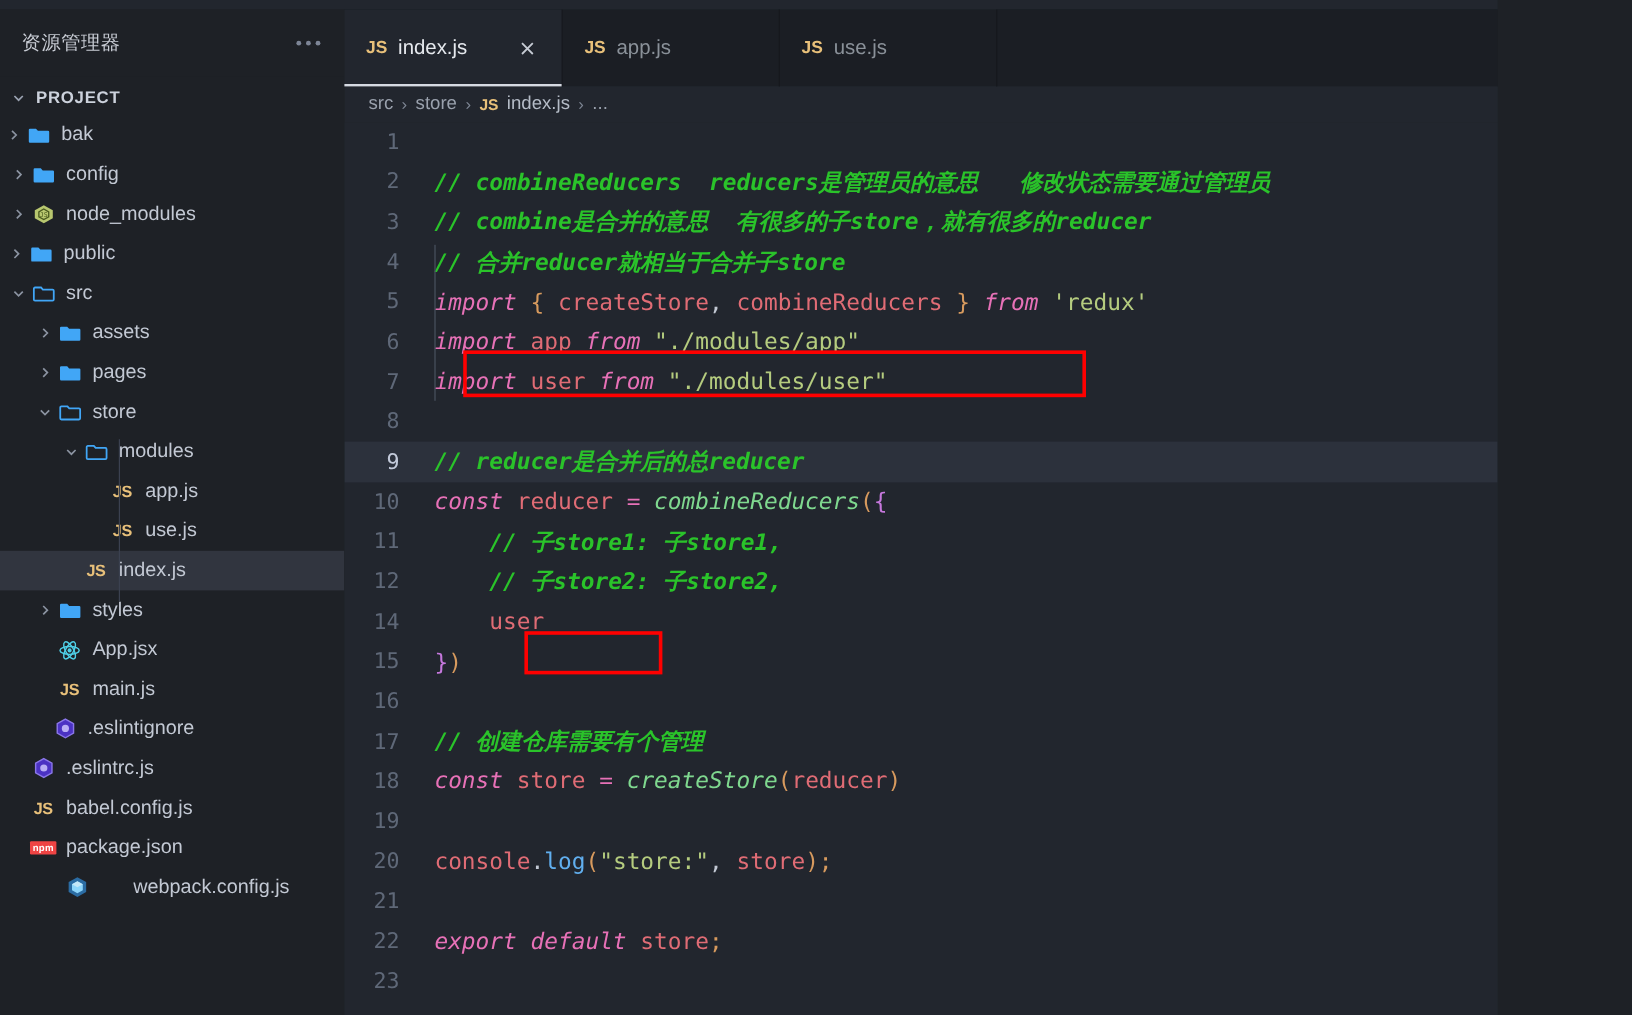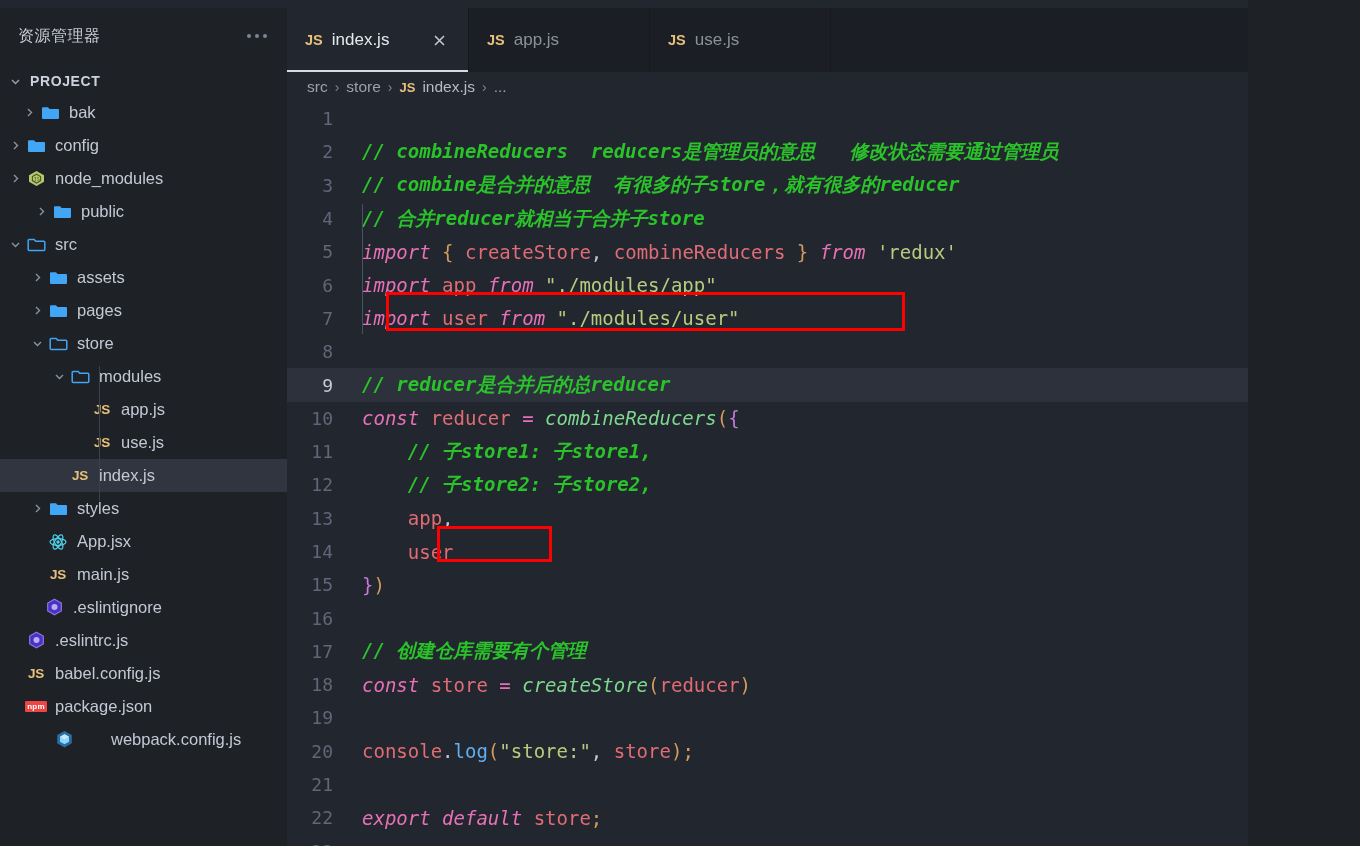--- a/index.html
+++ b/index.html
@@ -150,21 +150,21 @@
 
         <div class="tree-row root" style="padding-left:6px;">
           <span class="twisty">
             <svg width="11" height="11" viewBox="0 0 11 11">
                 <path d="M2 4 L5.5 7.5 L9 4" fill="none" stroke="#9aa2b1" stroke-width="1.4"></path>
               </svg>
           </span>
           <span class="label" style="margin-left:6px;">PROJECT</span>
         </div>
         <div id="tree-body">
-            <div class="tree-row" style="padding-left: 20px;">
+            <div class="tree-row" style="padding-left: 2px;">
               <span class="twisty">
                 <svg width="11" height="11" viewBox="0 0 11 11">
                   <path d="M4 2 L7.5 5.5 L4 9" fill="none" stroke="#8b93a1" stroke-width="1.4"></path>
                 </svg>
               </span>
               <span class="ficon">
                 <svg width="19" height="16" viewBox="0 0 19 16">
                   <path d="M1 3.2a1 1 0 0 1 1-1h5l1.6 1.8H17a1 1 0 0 1 1 1v8a1 1 0 0 1-1 1H2a1 1 0 0 1-1-1z" fill="#41a6f6"></path>
                 </svg>
               </span>
@@ -191,21 +191,21 @@
               </span>
               <span class="ficon">
                 <svg width="19" height="17" viewBox="0 0 19 17">
                   <path d="M9.5 1 17 5.2v6.6L9.5 16 2 11.8V5.2z" fill="#b8c76f"></path>
                   <path d="M9.5 4.2 13.6 6.5v4.2L9.5 13 5.4 10.7V6.5z" fill="none" stroke="#4a5a1e" stroke-width="1.1"></path>
                   <text x="9.5" y="10.7" font-size="5.5" fill="#4a5a1e" text-anchor="middle" font-family="DejaVu Sans Mono, monospace">JS</text>
                 </svg>
               </span>
               <span class="label">node_modules</span>
             </div>
-            <div class="tree-row" style="padding-left: 20px; margin-left: 12px;">
+            <div class="tree-row" style="padding-left: 4px;">
               <span class="twisty">
                 <svg width="11" height="11" viewBox="0 0 11 11">
                   <path d="M4 2 L7.5 5.5 L4 9" fill="none" stroke="#8b93a1" stroke-width="1.4"></path>
                 </svg>
               </span>
               <span class="ficon">
                 <svg width="19" height="16" viewBox="0 0 19 16">
                   <path d="M1 3.2a1 1 0 0 1 1-1h5l1.6 1.8H17a1 1 0 0 1 1 1v8a1 1 0 0 1-1 1H2a1 1 0 0 1-1-1z" fill="#41a6f6"></path>
                 </svg>
               </span>
@@ -424,21 +424,20 @@
             <div class="code-line"><span class="ln">3</span><span class="code-text"><span class="c-comment">// combine是合并的意思  有很多的子store，就有很多的reducer</span></span></div>
             <div class="code-line"><span class="ln">4</span><span class="code-text"><span class="c-comment">// 合并reducer就相当于合并子store</span></span></div>
             <div class="code-line"><span class="ln">5</span><span class="code-text"><span class="c-kw">import</span><span class="c-plain"> </span><span class="c-punct">{</span><span class="c-plain"> </span><span class="c-var">createStore</span><span class="c-plain">,</span><span class="c-plain"> </span><span class="c-var">combineReducers</span><span class="c-plain"> </span><span class="c-punct">}</span><span class="c-plain"> </span><span class="c-kw">from</span><span class="c-plain"> </span><span class="c-str">'redux'</span></span></div>
             <div class="code-line"><span class="ln">6</span><span class="code-text"><span class="c-kw">import</span><span class="c-plain"> </span><span class="c-var">app</span><span class="c-plain"> </span><span class="c-kw">from</span><span class="c-plain"> </span><span class="c-str">"./modules/app"</span></span></div>
             <div class="code-line"><span class="ln">7</span><span class="code-text"><span class="c-kw">import</span><span class="c-plain"> </span><span class="c-var">user</span><span class="c-plain"> </span><span class="c-kw">from</span><span class="c-plain"> </span><span class="c-str">"./modules/user"</span></span></div>
             <div class="code-line"><span class="ln">8</span><span class="code-text"></span></div>
             <div class="code-line active"><span class="ln">9</span><span class="code-text"><span class="c-comment">// reducer是合并后的总reducer</span></span></div>
             <div class="code-line"><span class="ln">10</span><span class="code-text"><span class="c-kw">const</span><span class="c-plain"> </span><span class="c-var">reducer</span><span class="c-plain"> </span><span class="c-op">=</span><span class="c-plain"> </span><span class="c-func">combineReducers</span><span class="c-punct">(</span><span class="c-brace1">{</span></span></div>
             <div class="code-line"><span class="ln">11</span><span class="code-text"><span class="c-plain">    </span><span class="c-comment">// 子store1: 子store1,</span></span></div>
             <div class="code-line"><span class="ln">12</span><span class="code-text"><span class="c-plain">    </span><span class="c-comment">// 子store2: 子store2,</span></span></div>
-            <div class="code-line"><span class="ln">13</span><span class="code-text"><span class="c-plain">    </span><span class="c-var">app</span><span class="c-plain">,</span></span></div>
             <div class="code-line"><span class="ln">14</span><span class="code-text"><span class="c-plain">    </span><span class="c-var">user</span></span></div>
             <div class="code-line"><span class="ln">15</span><span class="code-text"><span class="c-brace1">}</span><span class="c-punct">)</span></span></div>
             <div class="code-line"><span class="ln">16</span><span class="code-text"></span></div>
             <div class="code-line"><span class="ln">17</span><span class="code-text"><span class="c-comment">// 创建仓库需要有个管理</span></span></div>
             <div class="code-line"><span class="ln">18</span><span class="code-text"><span class="c-kw">const</span><span class="c-plain"> </span><span class="c-var">store</span><span class="c-plain"> </span><span class="c-op">=</span><span class="c-plain"> </span><span class="c-func">createStore</span><span class="c-punct">(</span><span class="c-var">reducer</span><span class="c-punct">)</span></span></div>
             <div class="code-line"><span class="ln">19</span><span class="code-text"></span></div>
             <div class="code-line"><span class="ln">20</span><span class="code-text"><span class="c-var">console</span><span class="c-plain">.</span><span class="c-prop">log</span><span class="c-punct">(</span><span class="c-str">"store:"</span><span class="c-plain">,</span><span class="c-plain"> </span><span class="c-var">store</span><span class="c-punct">)</span><span class="c-punct">;</span></span></div>
             <div class="code-line"><span class="ln">21</span><span class="code-text"></span></div>
             <div class="code-line"><span class="ln">22</span><span class="code-text"><span class="c-kw">export</span><span class="c-plain"> </span><span class="c-kw">default</span><span class="c-plain"> </span><span class="c-var">store</span><span class="c-punct">;</span></span></div>
             <div class="code-line"><span class="ln">23</span><span class="code-text"></span></div>

